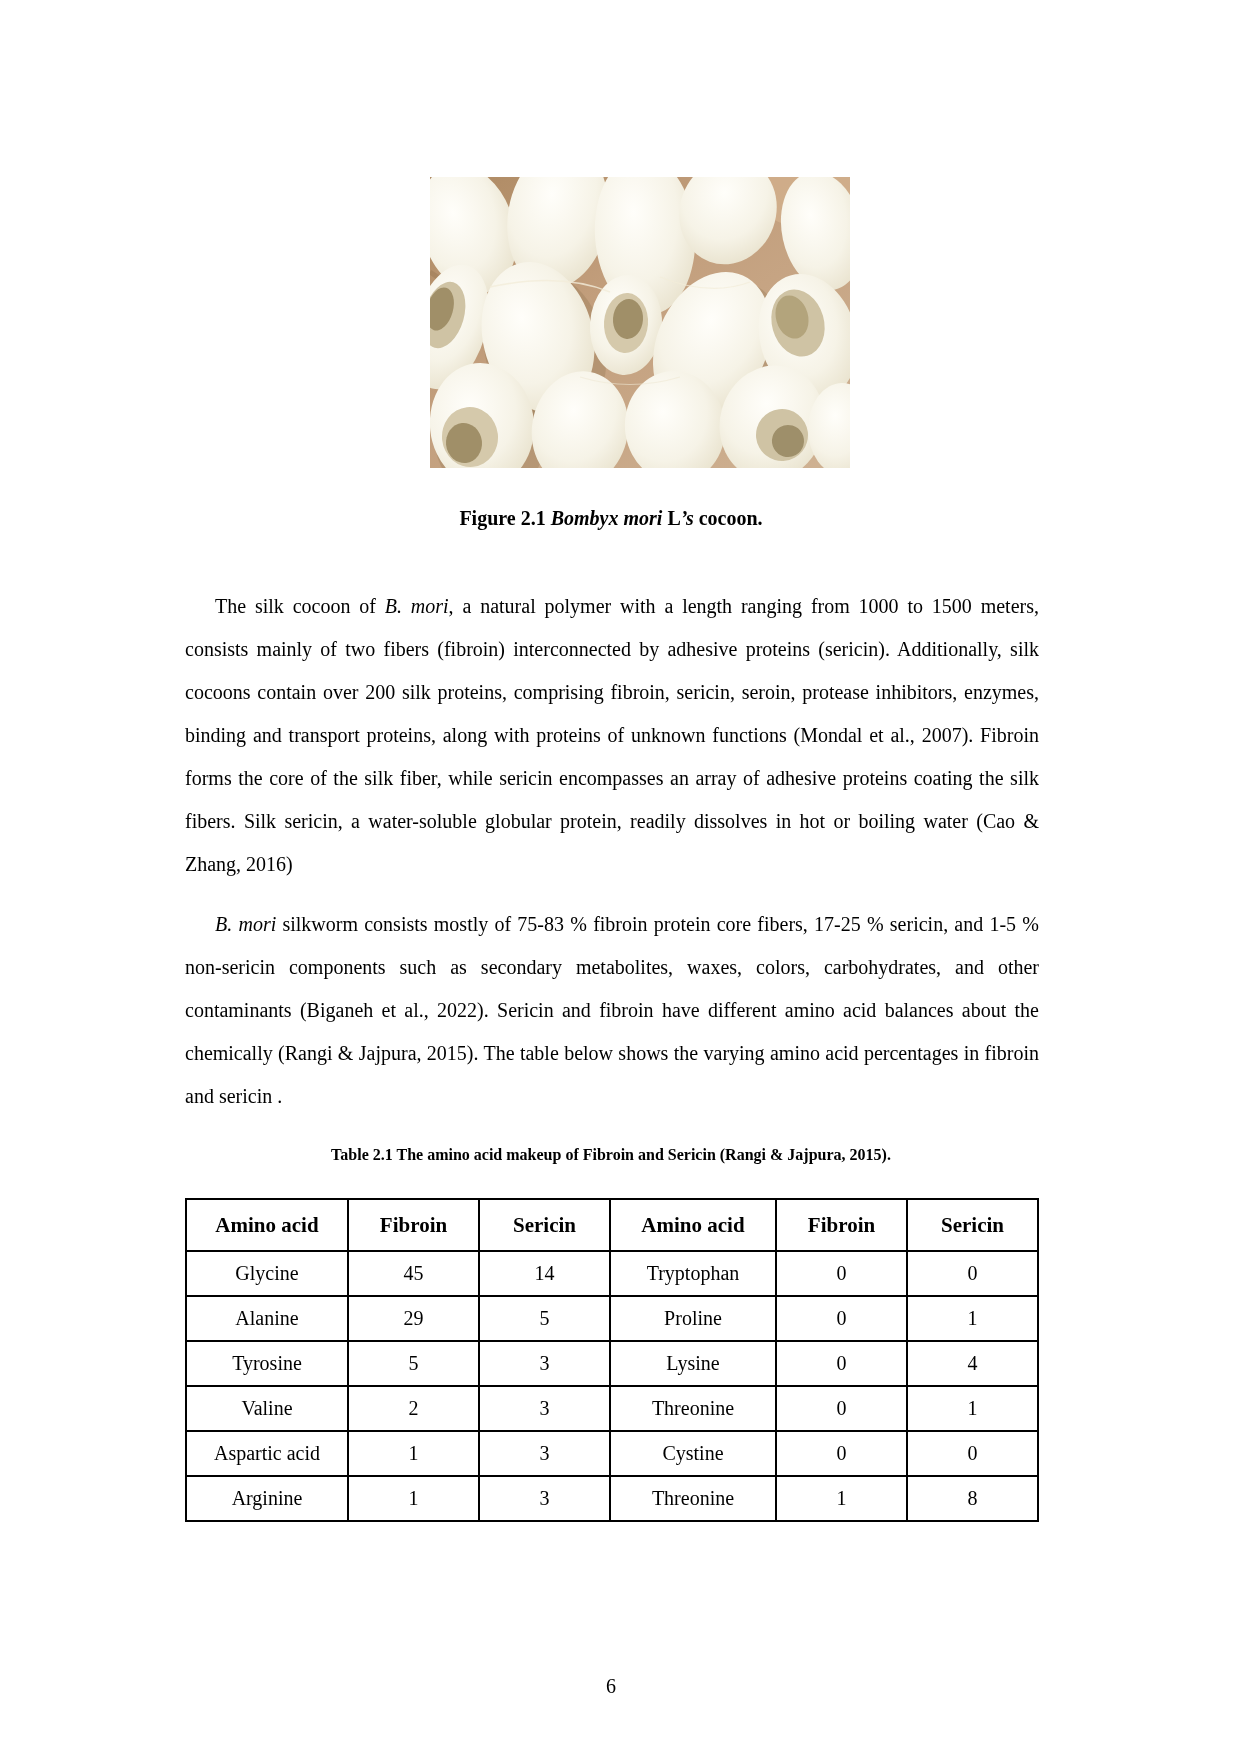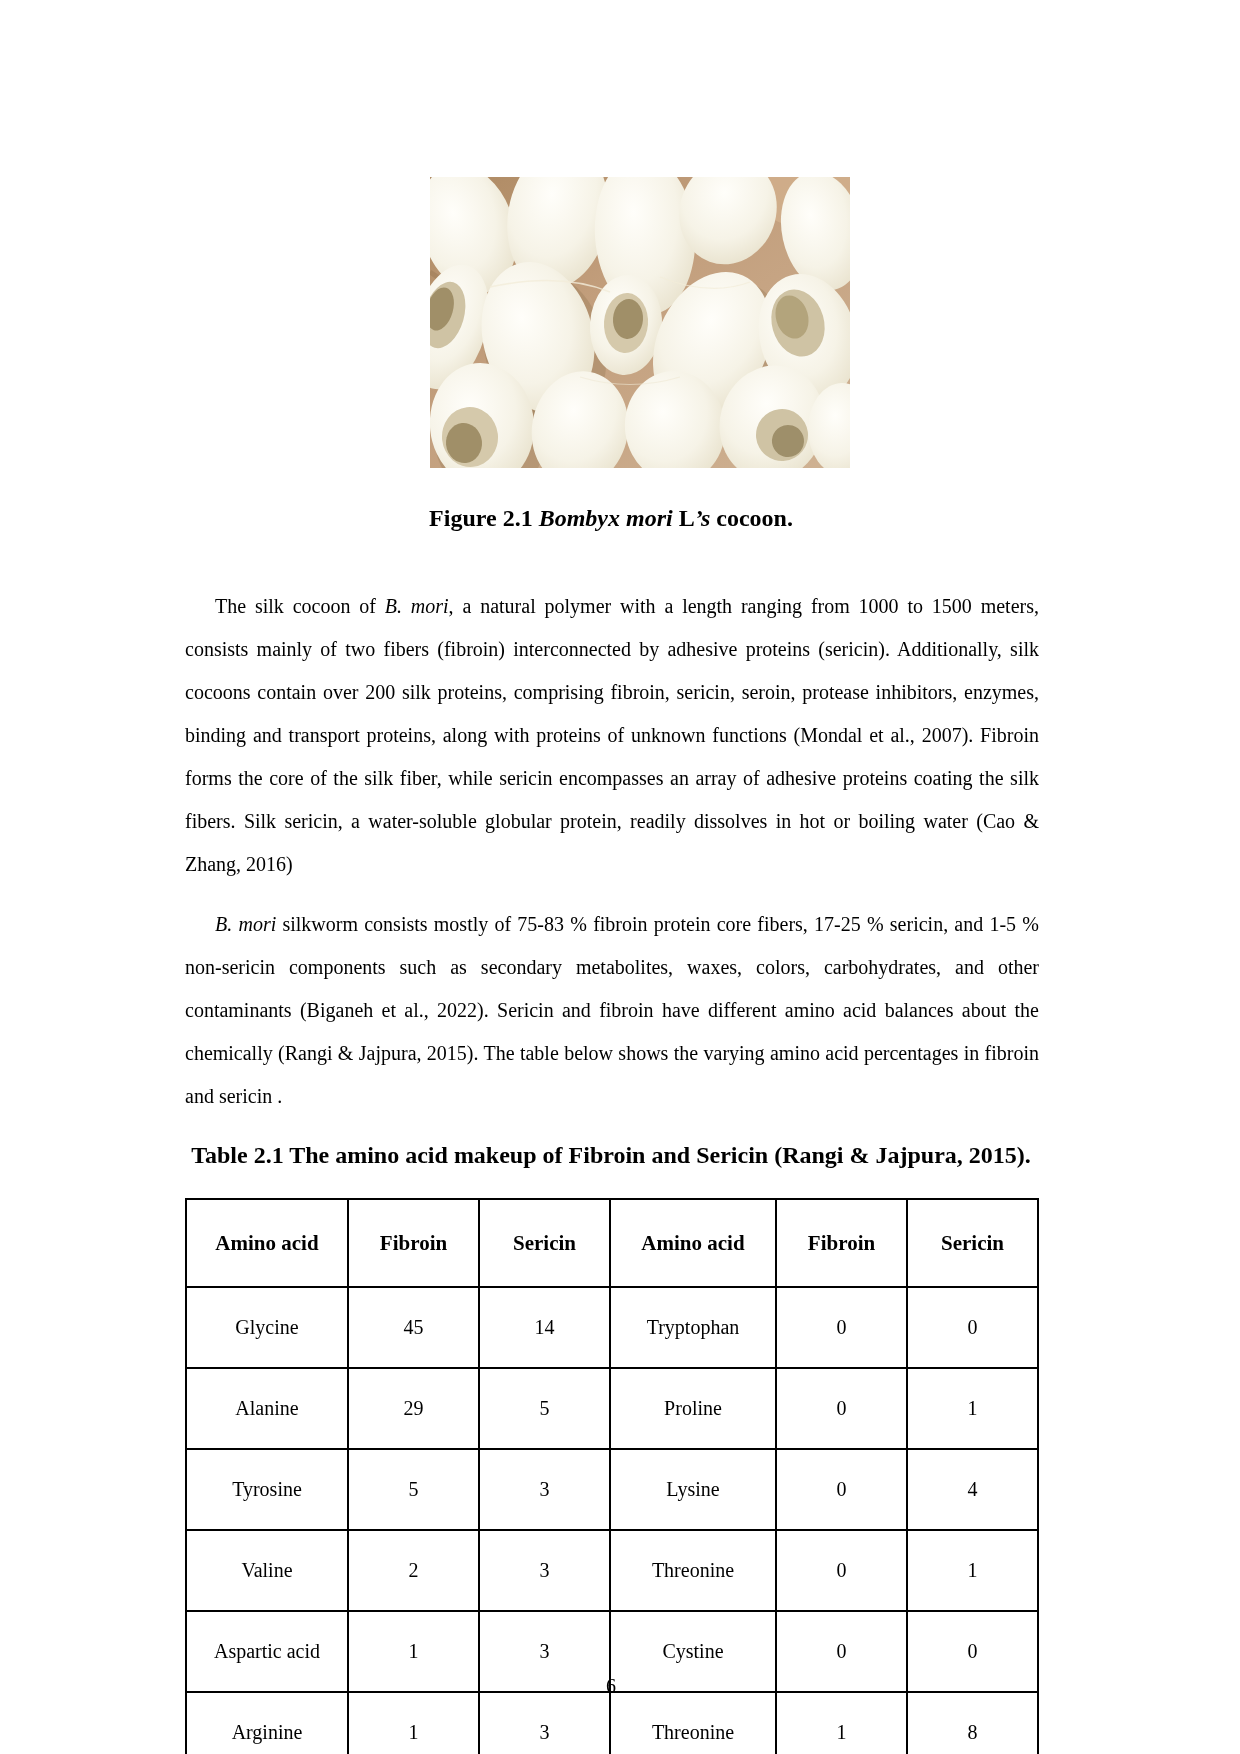--- a/index.html
+++ b/index.html
@@ -11,46 +11,46 @@
     font-family:"Liberation Serif", serif;
     color:#000;
     overflow:hidden;
   }
   .photo{
     position:absolute;left:430px;top:177px;width:420px;height:291px;
   }
   .photo svg{display:block;width:100%;height:100%;}
   .fig-caption{
     position:absolute;left:185px;top:503px;width:852px;
-    text-align:center;font-size:24px;line-height:30px;font-weight:bold;
+    text-align:center;font-size:20px;line-height:30px;font-weight:bold;
   }
   .sec-heading{
     position:absolute;left:185px;top:545px;width:852px;
     font-size:21px;line-height:30px;font-weight:bold;
   }
   .para{
     position:absolute;left:185px;width:854px;
     font-size:20px;line-height:43px;
     text-align:justify;text-indent:30px;
   }
   .para1{top:585px;}
   .para2{top:903px;}
   .tbl-caption{
     position:absolute;left:185px;top:1140px;width:852px;
-    text-align:center;font-size:24px;line-height:30px;font-weight:bold;
+    text-align:center;font-size:16px;line-height:30px;font-weight:bold;
   }
   table.amino{
     position:absolute;left:185px;top:1198px;width:852px;
     border-collapse:collapse;table-layout:fixed;
     font-size:20px;
   }
   table.amino th, table.amino td{
     border:2px solid #000;
     text-align:center;vertical-align:middle;
-    padding:18px;overflow:hidden;
+    padding:0;overflow:hidden;
   }
   table.amino th{height:50px;font-size:21px;font-weight:bold;}
   table.amino td{height:43px;font-weight:normal;}
   col.c-name{width:162px;}
   col.c-num{width:131px;}
   col.c-name2{width:166px;}
   .page-number{
     position:absolute;left:185px;top:1675px;width:852px;
     text-align:center;font-size:20px;
   }

